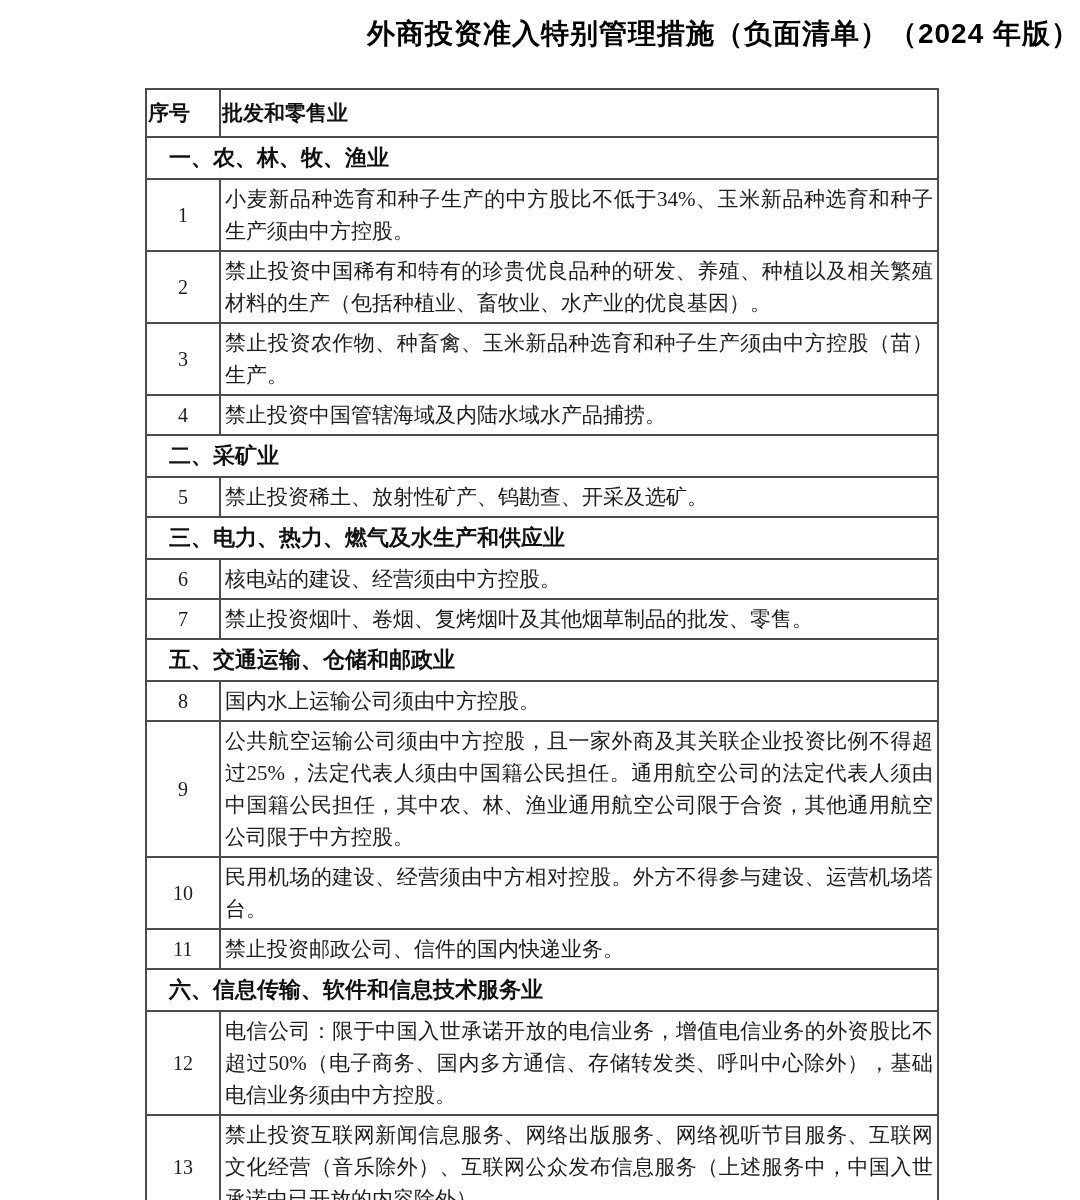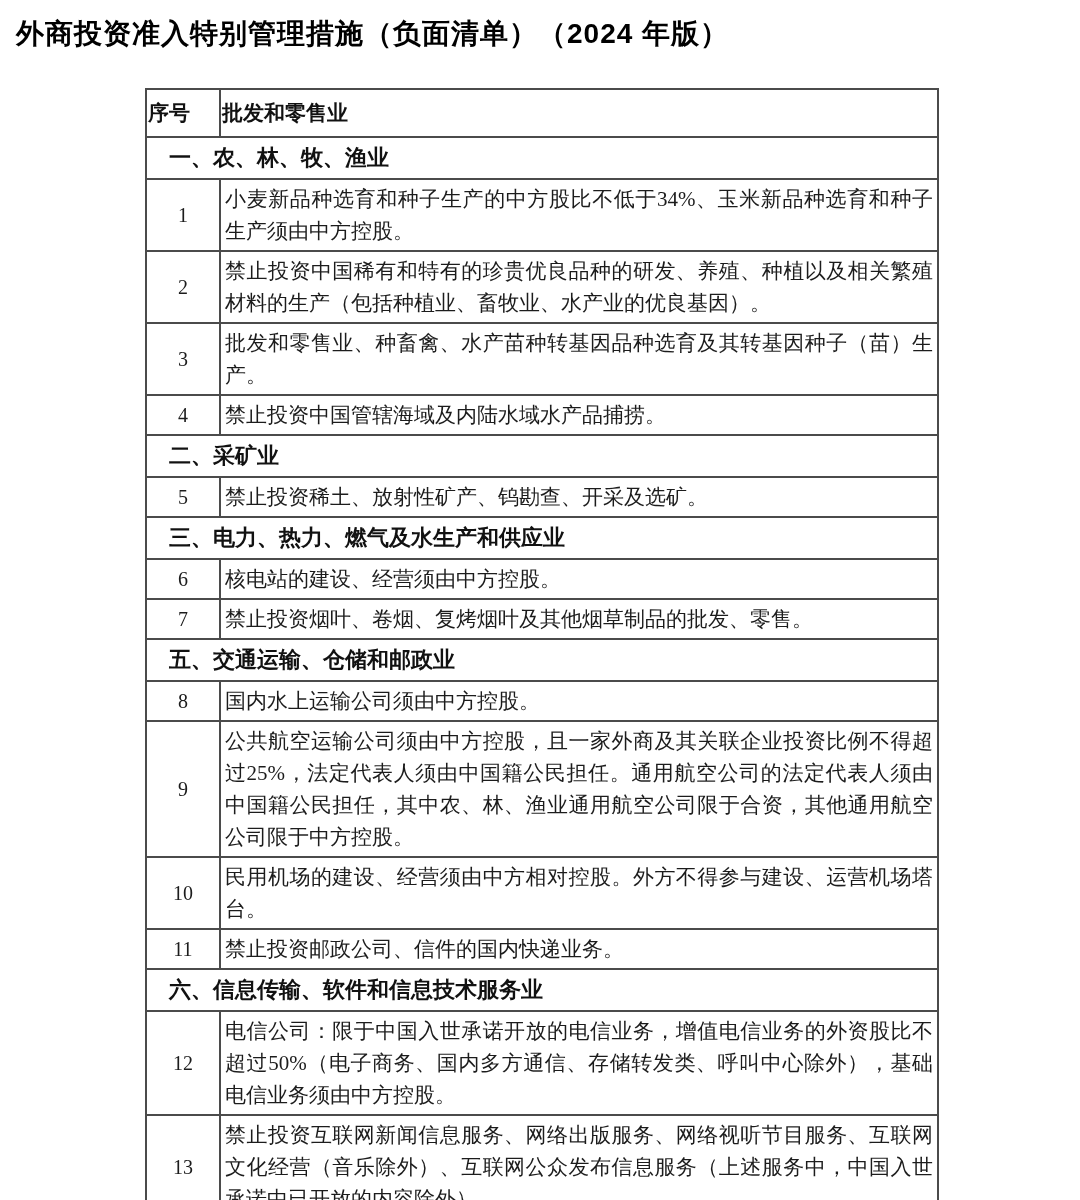--- a/index.html
+++ b/index.html
@@ -12,21 +12,21 @@
     width: 1080px;
     height: 1200px;
     background: #ffffff;
     overflow: hidden;
     font-family: "Liberation Serif", "DejaVu Serif", serif;
     color: #1c1c1c;
   }
   .doc-title {
     margin: 0;
     padding-top: 15px;
-    text-align: left;
+    text-align: right;
     font-size: 28px;
     font-weight: 700;
     letter-spacing: 1px;
     color: #000000;
     font-family: "Liberation Sans", "DejaVu Sans", sans-serif;
     padding-left: 16px;
   }
   table.measures {
     position: absolute;
     left: 145px;
@@ -93,21 +93,21 @@
       <tr>
         <td class="serial-cell">1</td>
         <td class="text-cell">小麦新品种选育和种子生产的中方股比不低于34%、玉米新品种选育和种子生产须由中方控股。</td>
       </tr>
       <tr>
         <td class="serial-cell">2</td>
         <td class="text-cell">禁止投资中国稀有和特有的珍贵优良品种的研发、养殖、种植以及相关繁殖材料的生产（包括种植业、畜牧业、水产业的优良基因）。</td>
       </tr>
       <tr>
         <td class="serial-cell">3</td>
-        <td class="text-cell">批发和零售业、种畜禽、水产苗种转基因品种选育及其转基因种子（苗）生产。</td>
+        <td class="text-cell">禁止投资农作物、种畜禽、玉米新品种选育和种子生产须由中方控股（苗）生产。</td>
       </tr>
       <tr>
         <td class="serial-cell">4</td>
         <td class="text-cell">禁止投资中国管辖海域及内陆水域水产品捕捞。</td>
       </tr>
 
       <tr>
         <td class="section-cell" colspan="2">二、采矿业</td>
       </tr>
       <tr>

